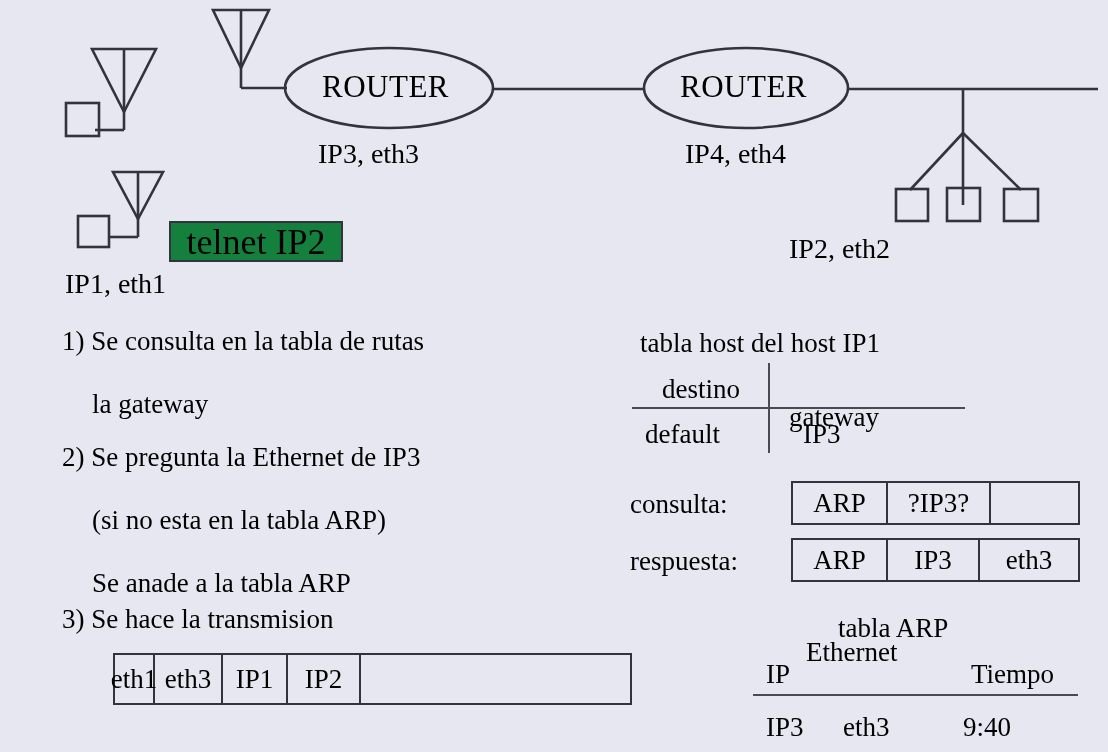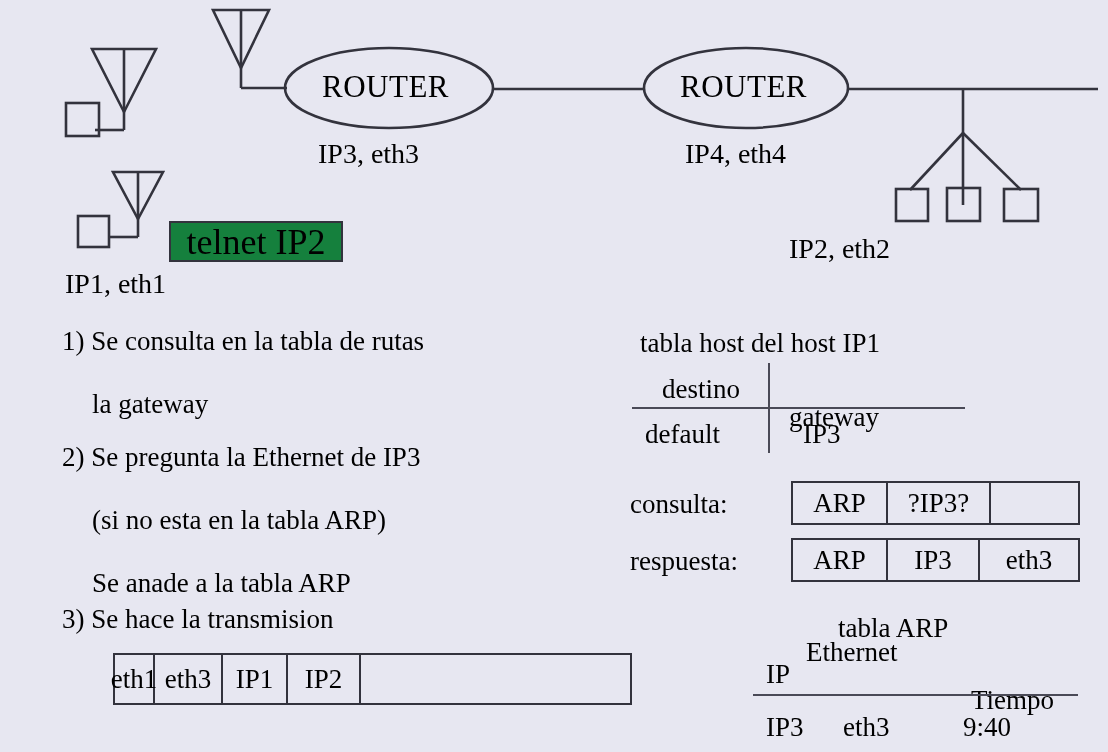--- a/index.html
+++ b/index.html
@@ -181,19 +181,19 @@
   <div class="rt-cell" style="left:630px; top:546px;">respuesta:</div>
   <div class="cellgrid" style="left:791px; top:538px; width:289px; height:44px;">
     <div class="cell" style="width:95px;">ARP</div>
     <div class="cell" style="width:92px;">IP3</div>
     <div class="cell" style="flex:1;">eth3</div>
   </div>
 
   <div class="tbl-title" style="left:838px; top:613px;">tabla ARP</div>
   <div class="rt-cell" style="left:766px; top:659px;">IP</div>
   <div class="rt-cell" style="left:806px; top:637px;">Ethernet</div>
-  <div class="rt-cell" style="left:971px; top:659px;margin-top:26px;">Tiempo</div>
+  <div class="rt-cell" style="left:971px; top:659px;">Tiempo</div>
   <div class="rule" style="left:753px; top:694px; width:325px; height:2px;"></div>
   <div class="rt-cell" style="left:766px; top:712px;">IP3</div>
   <div class="rt-cell" style="left:843px; top:712px;">eth3</div>
   <div class="rt-cell" style="left:963px; top:712px;">9:40</div>
 
 </div>
 
 </body></html>

